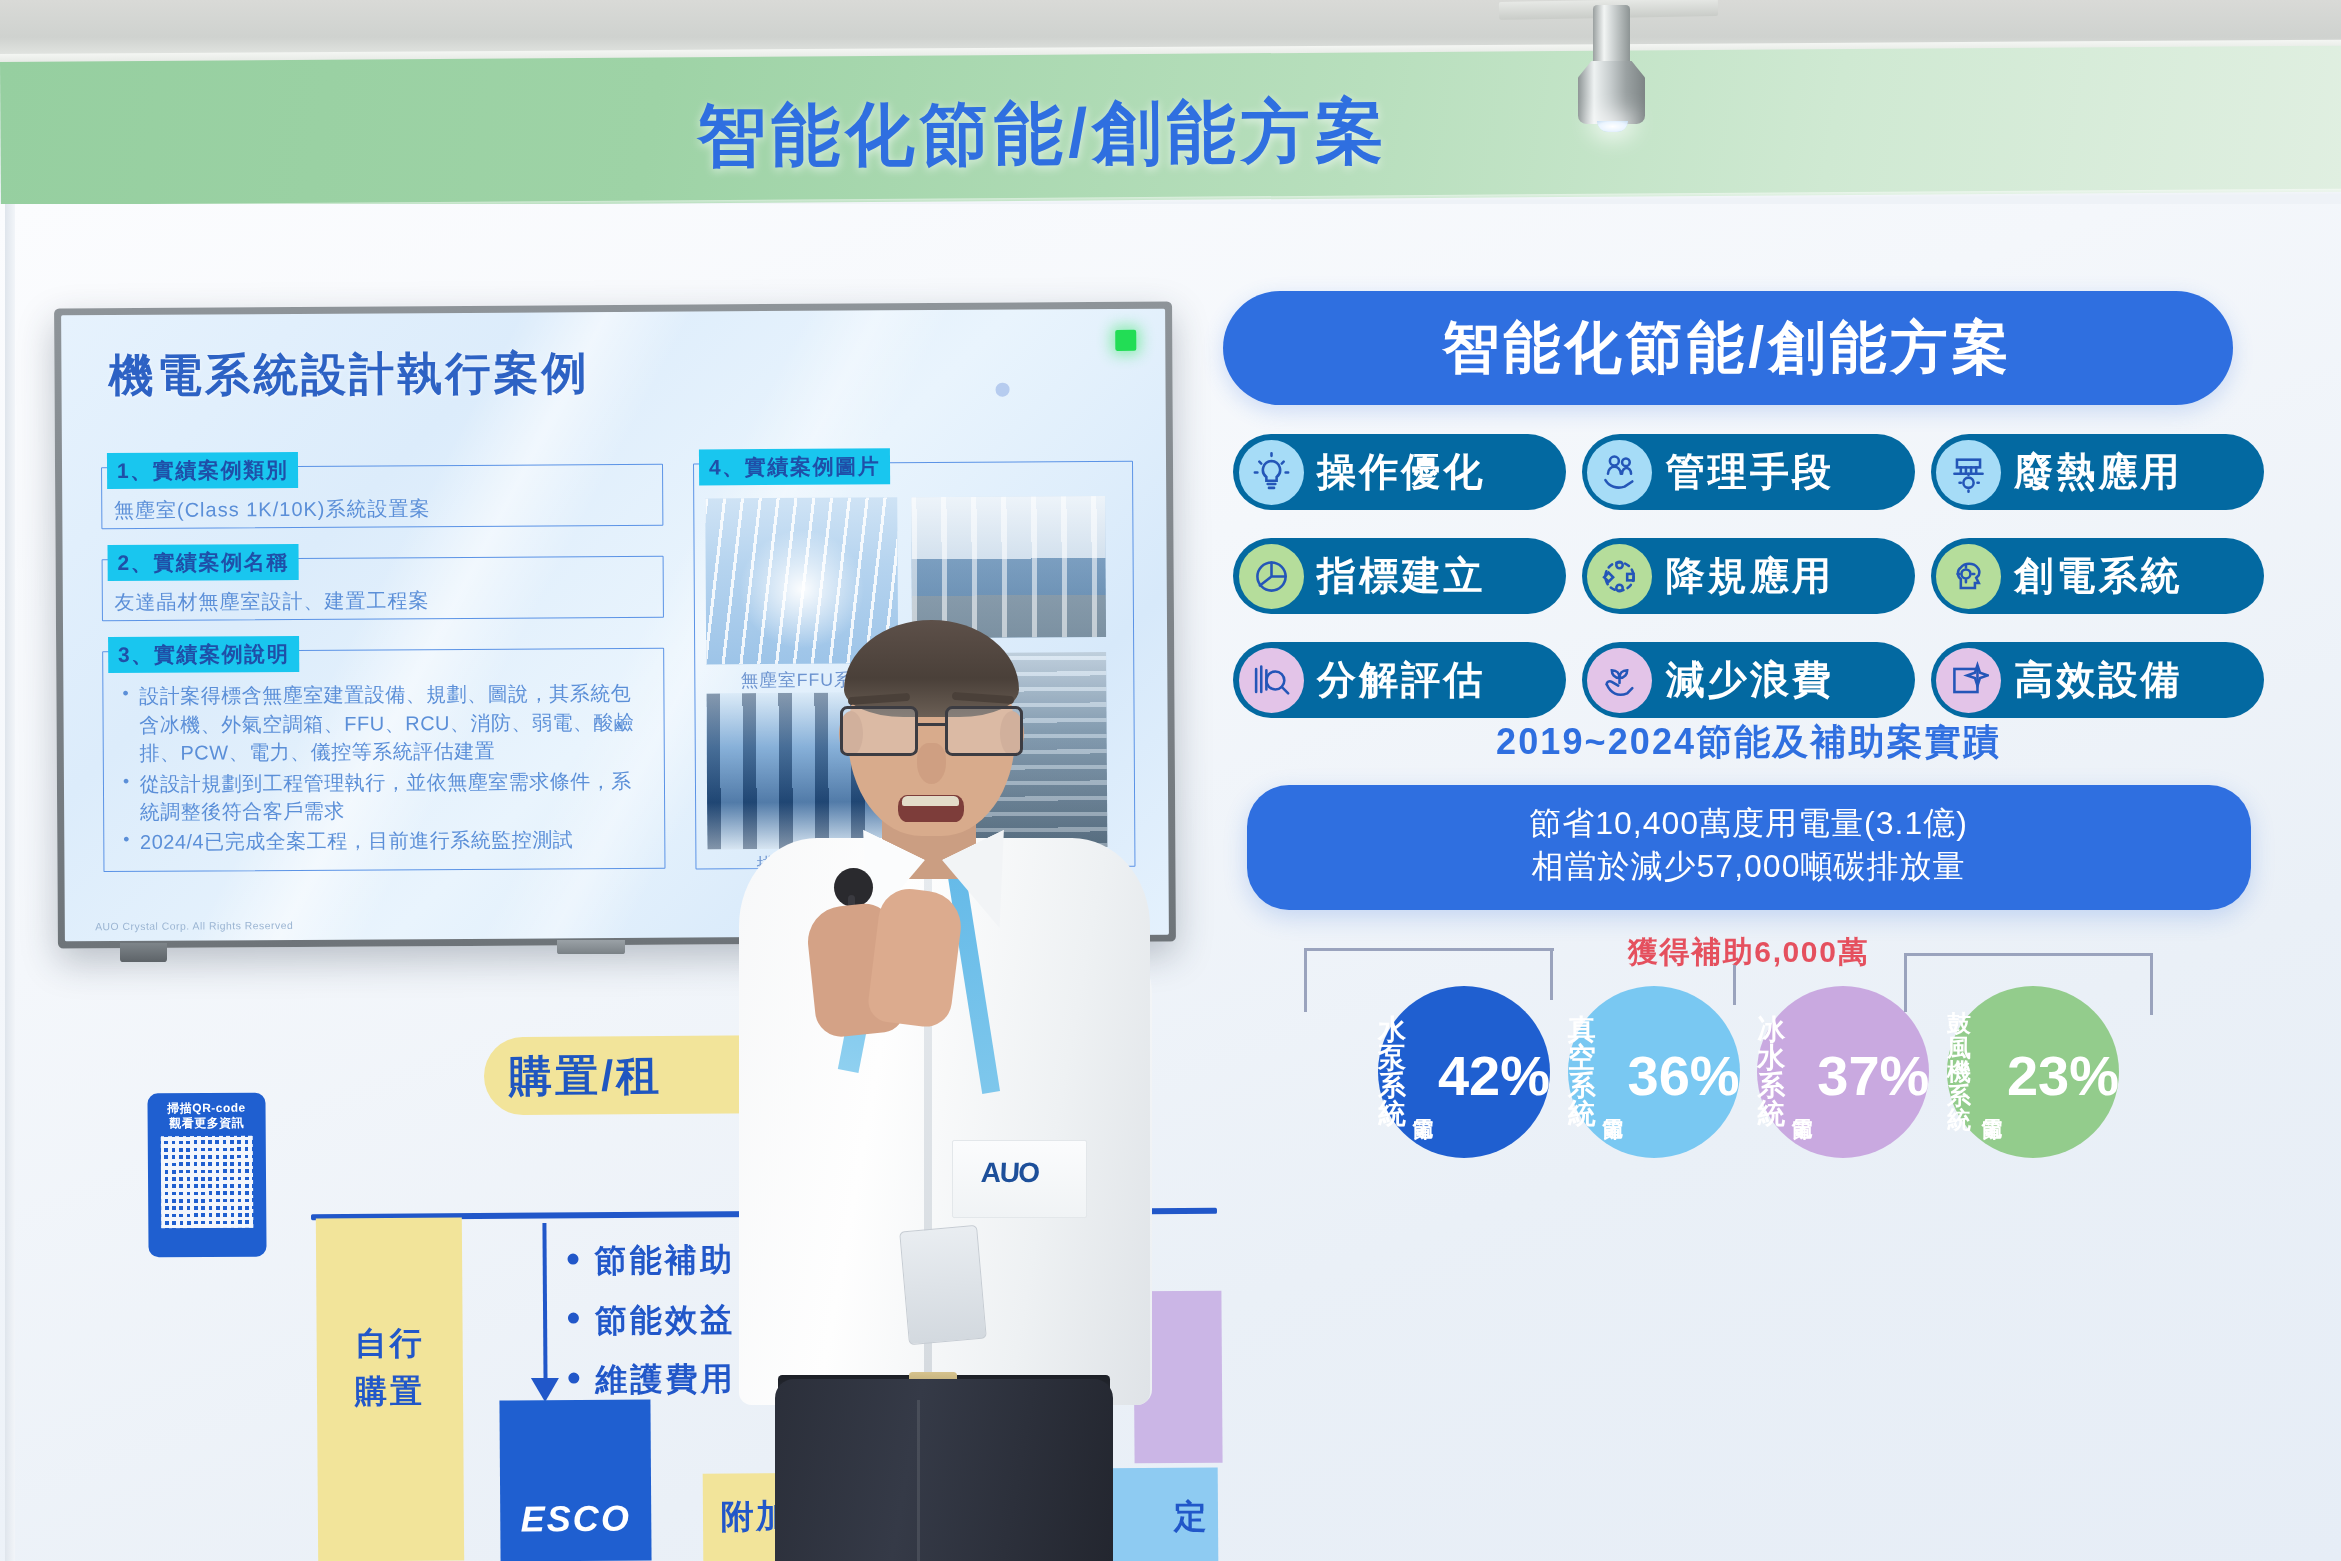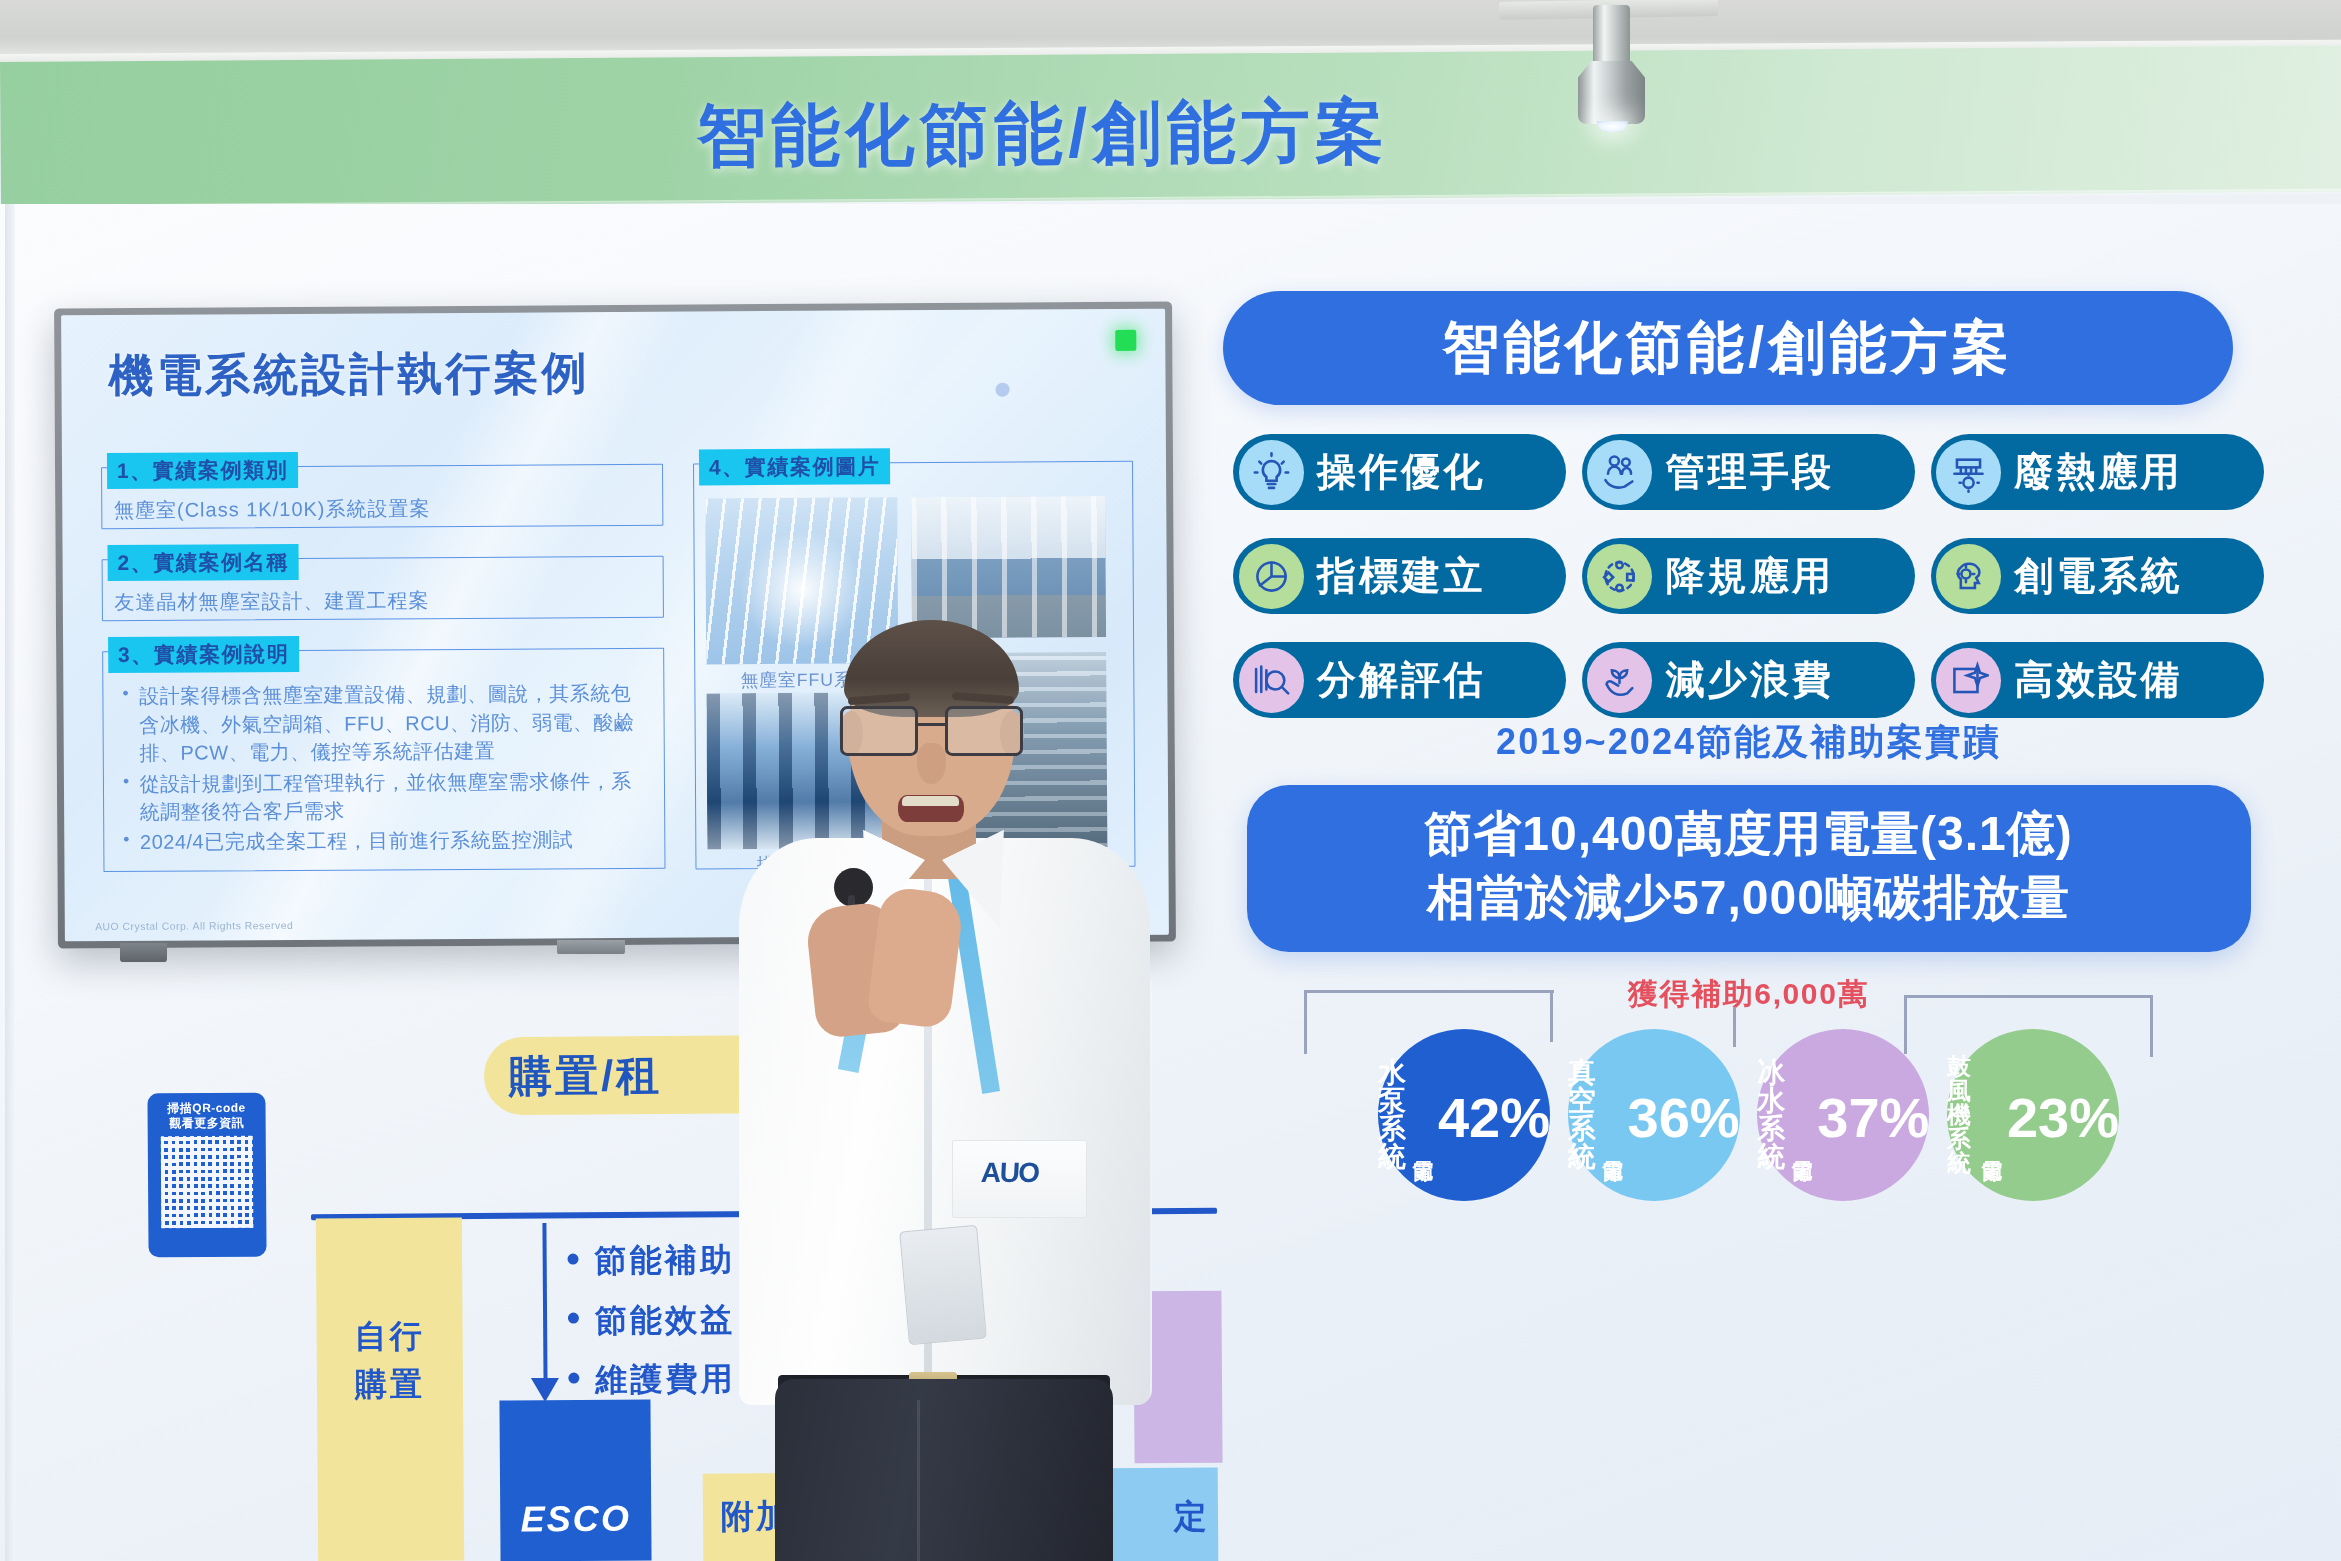--- a/index.html
+++ b/index.html
@@ -148,21 +148,21 @@
     background:#f2e49a; border-radius:42px; transform:rotate(-0.4deg);
   }
   .yellow-pill span { position:absolute; left:25px; top:11.4px; font-size:43px; font-weight:bold;
     color:#1f56c0; letter-spacing:3.1px; white-space:nowrap; }
   .chart-axis {
     position:absolute; left:311px; top:1211px; width:906px; height:5.7px;
     background:#2157c9; border-radius:1.6px; transform:rotate(-0.4deg);
   }
   .bar-yellow { position:absolute; left:317px; top:1218px; width:146px; height:343px;
     background:#f2e49a; transform:rotate(-0.4deg); }
-  .bar-yellow .lbl { position:absolute; left:25px; top:94px; font-size:32px; font-weight:bold;
+  .bar-yellow .lbl { position:absolute; left:25px; top:101px; font-size:32px; font-weight:bold;
     color:#2157c9; letter-spacing:3.1px; line-height:1.5; text-align:center; width:96px;}
   .bar-blue { position:absolute; left:500px; top:1400px; width:151px; height:161px;
     background:#1f5fd0; transform:rotate(-0.4deg); }
   .bar-blue .lbl { position:absolute; left:0; top:98px; width:151px; text-align:center;
     font-size:36px; font-weight:bold; color:#fff; letter-spacing:2.1px; font-style:italic;}
   .arrow-down { position:absolute; left:543px; top:1223px; width:4.2px; height:166px;
     background:#2157c9; transform:rotate(-0.4deg);}
   .arrow-head { position:absolute; left:531px; top:1378px; width:0; height:0;
     border-left:14.6px solid transparent; border-right:14.6px solid transparent;
     border-top:24px solid #2157c9; transform:rotate(-0.4deg);}
@@ -200,21 +200,21 @@
   .pill-ic { width:65px; height:65px; border-radius:50%; margin-left:5.2px; flex:0 0 auto;
     display:flex; align-items:center; justify-content:center; }
   .pill-lb { color:#fff; font-size:39px; font-weight:bold; letter-spacing:3.1px; margin-left:13.5px; }
   .pill-ic svg { width:41px; height:41px; }
 
   .ach-title { text-align:center; color:#2f6fe0;
     font-size:36px; font-weight:bold; letter-spacing:2.1px; }
   .ach-box { margin:17.7px auto 0; width:1004px; border-radius:42px; background:#2f6fe0;
     padding:17.7px 21px 23px; text-align:center;
     box-shadow:0 7.3px 23px rgba(47,111,224,.22); }
-  .ach-box div { color:#fff; font-size:48px; font-weight:bold; letter-spacing:1px; line-height:1.32; }
+  .ach-box div { color:#fff; font-size:32px; font-weight:normal; letter-spacing:1px; line-height:1.32; }
 
   .sub-title { text-align:center; margin-top:22px; color:#e5505e;
     font-size:30px; font-weight:bold; letter-spacing:1.6px; }
   .connectors { position:relative; height:0; }
   .conn { position:absolute; background:#9aa3bd; }
   .circles { margin-top:13.5px; display:flex; justify-content:center; gap:17.7px; }
   .circ { width:172px; height:172px; border-radius:50%;
     display:flex; flex-direction:row; align-items:center; justify-content:center; }
   .circ .nm { font-size:28px; font-weight:bold; letter-spacing:1.6px; line-height:1; }
   .circ .pc { display:flex; align-items:flex-end; margin-top:7.3px; }

